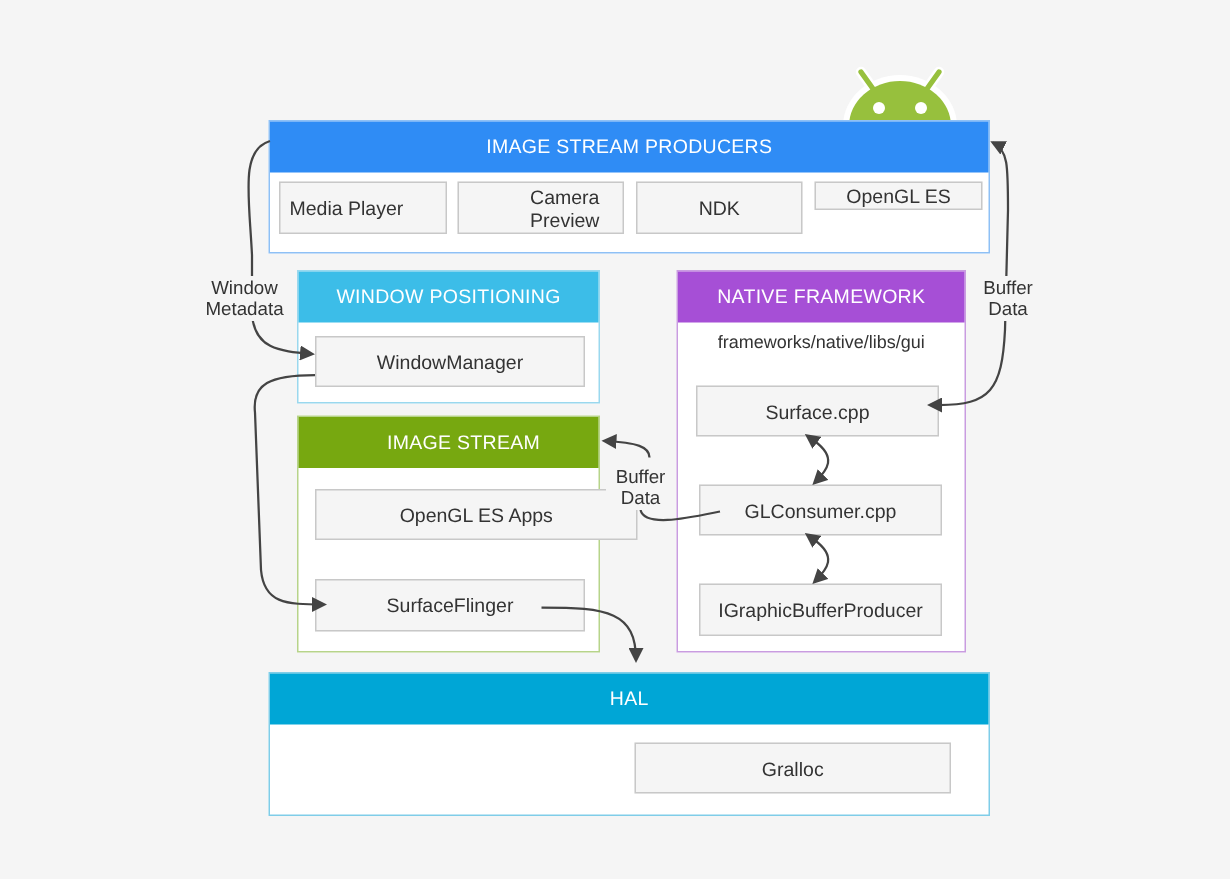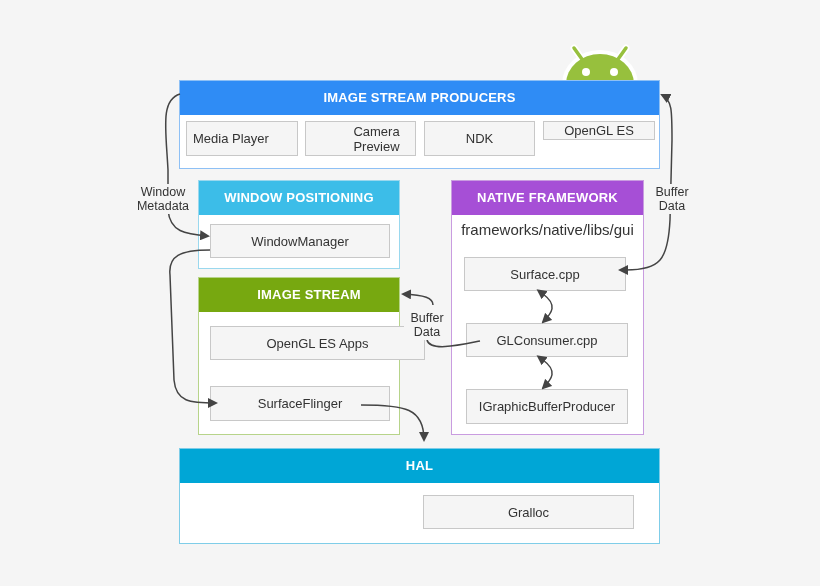--- a/index.html
+++ b/index.html
@@ -14,40 +14,40 @@
   .group {
     position: absolute;
     background: #ffffff;
     box-sizing: border-box;
   }
   .group-header {
     height: 34px;
     line-height: 34px;
     text-align: center;
     color: #ffffff;
-    font-weight: bold;
+    font-weight: normal;
     font-size: 13px;
     letter-spacing: 0.2px;
   }
   .node {
     position: absolute;
     background: #f5f5f5;
     border: 1px solid #c8c8c8;
     box-sizing: border-box;
     font-size: 13px;
     color: #333;
     display: flex;
     align-items: center;
     justify-content: center;
     text-align: center;
   }
   .node.left { justify-content: flex-start; padding-left: 6px; }
   .path-label {
     position: absolute;
-    font-size: 15px;
+    font-size: 12px;
     color: #333;
     text-align: center;
   }
   .edge-label {
     position: absolute;
     font-size: 12.5px;
     line-height: 14px;
     color: #333;
     text-align: center;
     background: #f5f5f5;

